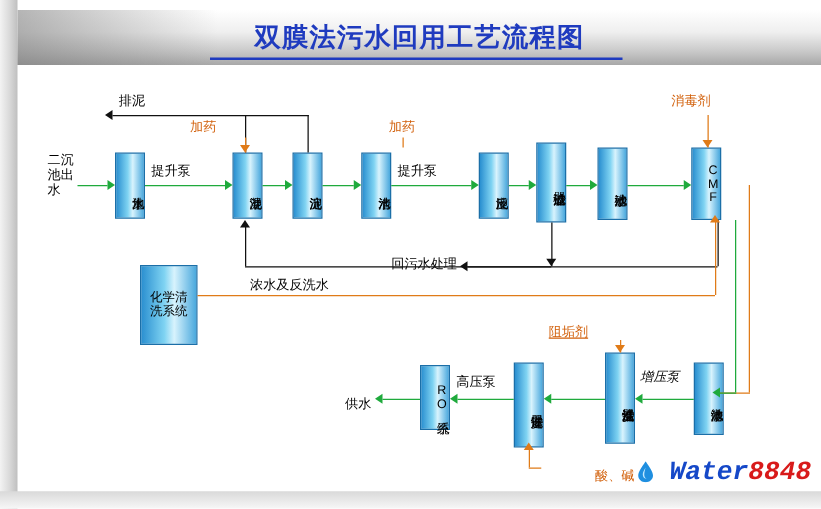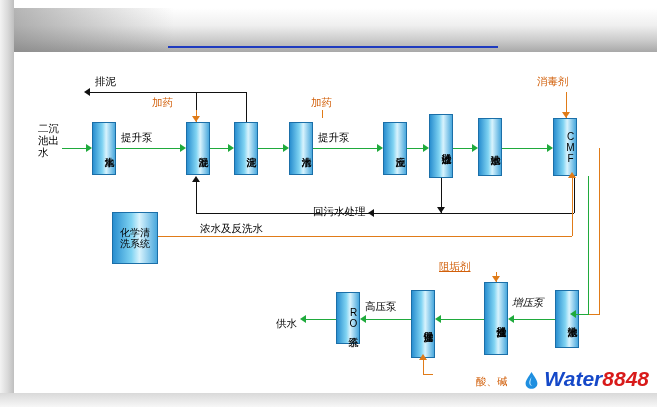--- a/index.html
+++ b/index.html
@@ -45,38 +45,39 @@
   .arw.r.g{border-left:6px solid #1faa3c;}
   .arw.l.g{border-right:6px solid #1faa3c;}
   .arw.l.k{border-right:6px solid #111;}
   .arw.d.k{border-top:6px solid #111;}
   .arw.u.k{border-bottom:6px solid #111;}
   .arw.d.or{border-top:6px solid #e07b18;}
   .arw.u.or{border-bottom:6px solid #e07b18;}
 
   
   .wm{position:absolute;right:8px;bottom:18px;text-align:left;}
-  .wm-row1{font-size:21px;font-weight:bold;font-style:italic;color:#1548c8;line-height:21px;}
+  .wm-row1{font-size:21px;font-weight:bold;font-style:italic;color:#1548c8;line-height:21px;font-family:Liberation Mono, monospace;}
   .wm-row1 .blue{color:#1548c8;}
   .wm-row1 .red{color:#d81a1a;}
   .wm-row2{font-size:15px;font-weight:bold;color:#d81a1a;line-height:17px;letter-spacing:1px;}
   .drop{display:inline-block;width:13px;height:16px;position:relative;vertical-align:-2px;}
   .drop svg{display:block;}
 </style>
 </head>
 <body>
 
 <div id="stage">
 
   <div class="frame-left"></div>
   <div class="frame-bottom"></div>
 
   <div class="banner">
     <div class="banner-shade"></div>
   </div>
+  <div class="title">双膜法污水回用工艺流程图</div>
   <div class="title-underline"></div>
 
   <div class="node vert" style="left:92px;top:122px;width:24px;height:53px;">
       <span>集水池</span>
     </div>
   <div class="node vert" style="left:186px;top:122px;width:24px;height:53px;">
       <span>混凝池</span>
     </div>
   <div class="node vert" style="left:234px;top:122px;width:24px;height:53px;">
       <span>沉淀池</span>
@@ -90,21 +91,21 @@
   <div class="node vert" style="left:429px;top:114px;width:24px;height:64px;">
       <span>流砂过滤器</span>
     </div>
   <div class="node vert" style="left:478px;top:118px;width:24px;height:58px;">
       <span>砂滤水池</span>
     </div>
   <div class="node vert" style="left:553px;top:118px;width:24px;height:58px;">
       <span>CMF</span>
     </div>
 
-  <div class="node" style="left:112px;top:212px;width:46px;height:52px;font-size:10px;">
+  <div class="node" style="left:112px;top:212px;width:46px;height:64px;font-size:10px;">
       <span style="padding:0 6px;">化学清洗系统</span>
     </div>
 
   <div class="node vert" style="left:555px;top:290px;width:24px;height:58px;">
       <span>微滤水池</span>
     </div>
   <div class="node vert" style="left:484px;top:282px;width:24px;height:73px;">
       <span>活性炭过滤器</span>
     </div>
   <div class="node vert" style="left:411px;top:290px;width:24px;height:68px;">

